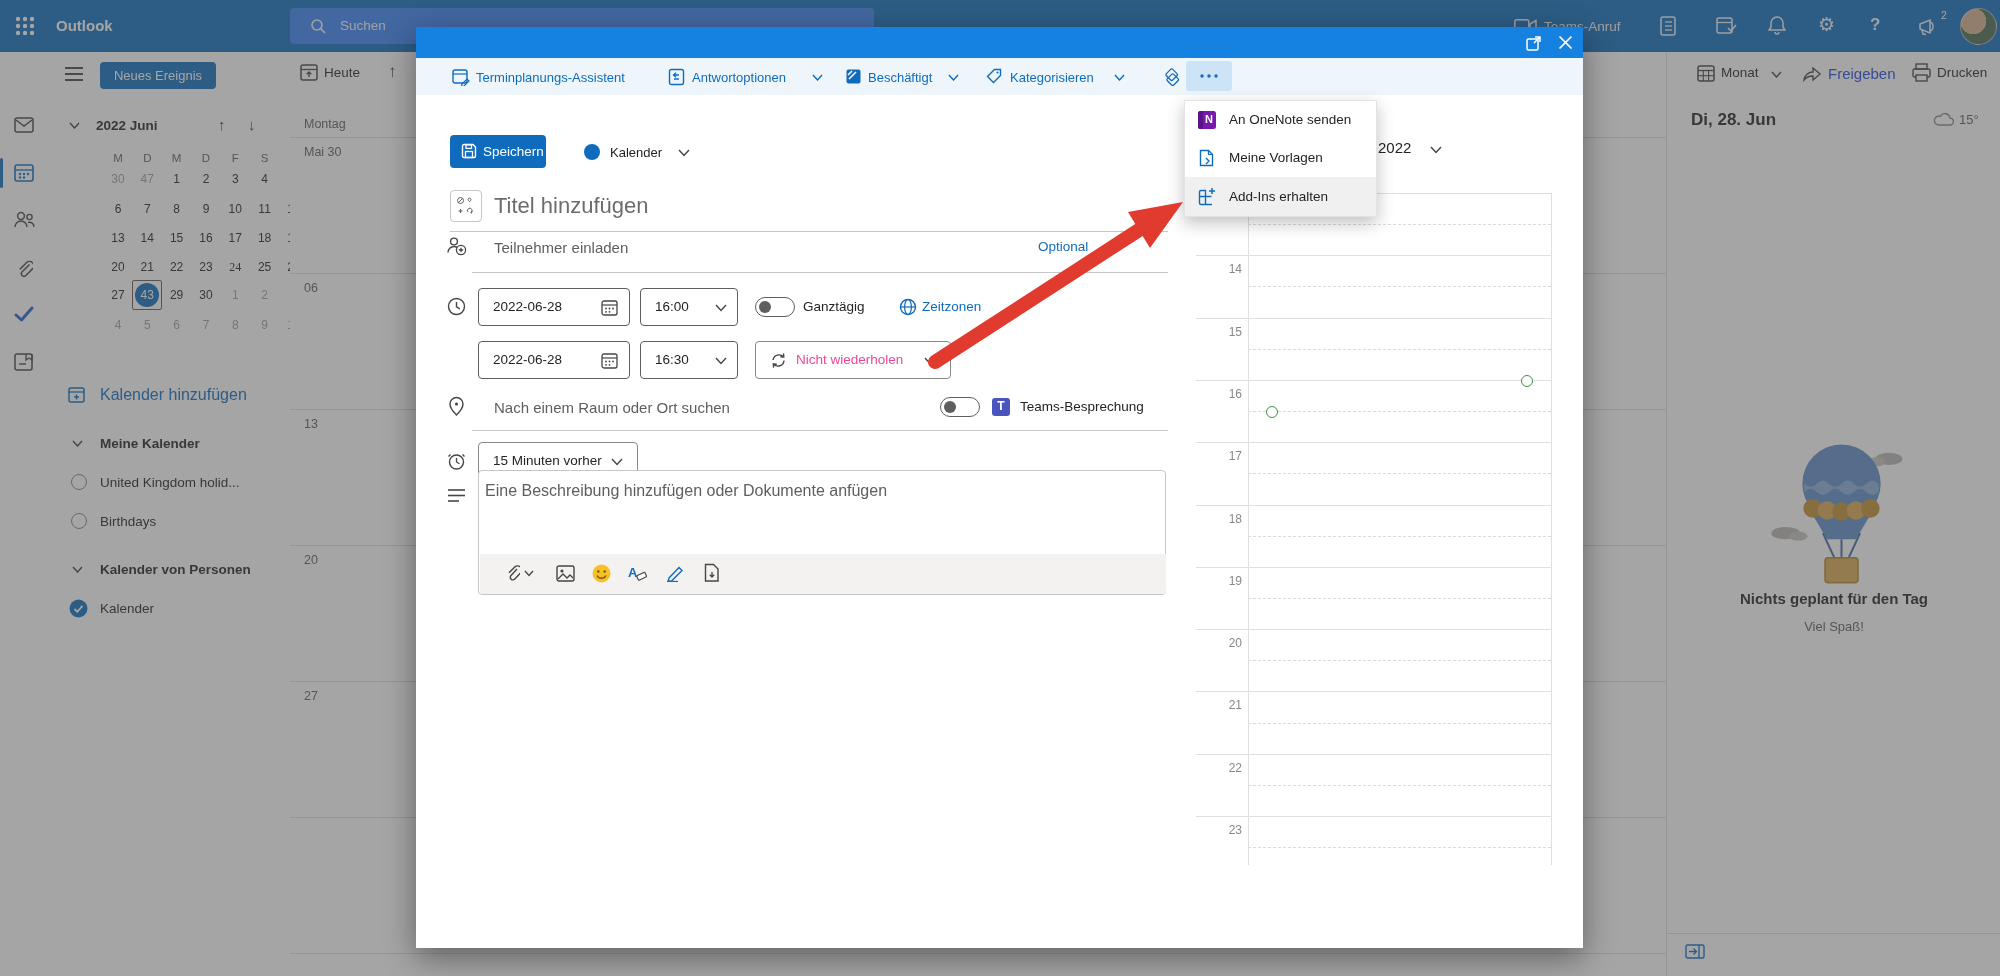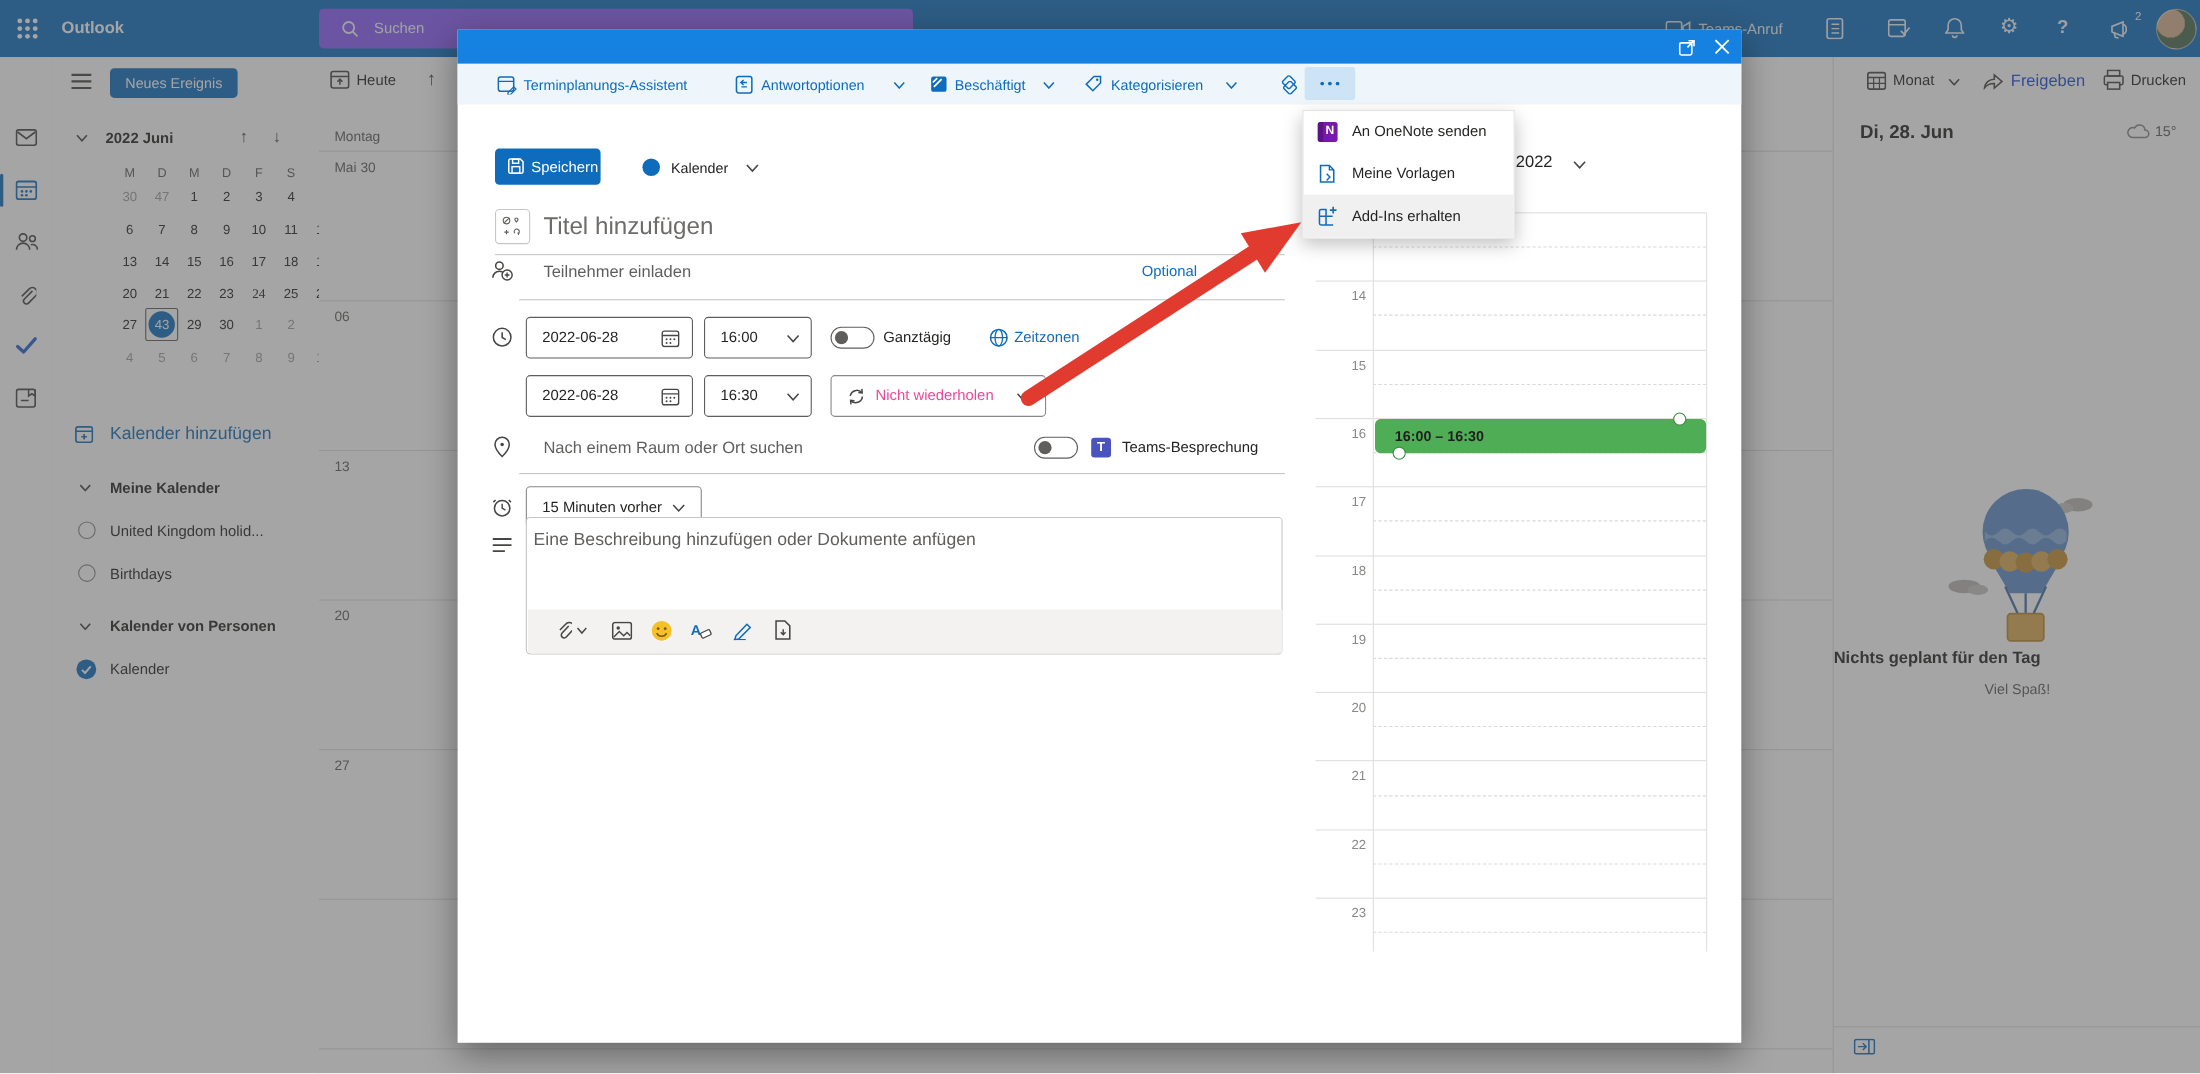--- a/index.html
+++ b/index.html
@@ -3,21 +3,21 @@
 <meta charset="utf-8">
 <style>
   html,body{margin:0;padding:0;background:#fff;}
   body{font-family:"Liberation Sans","DejaVu Sans",sans-serif;-webkit-font-smoothing:antialiased;}
   #app{position:relative;width:2000px;height:976px;overflow:hidden;background:#fff;}
   .abs{position:absolute;}
   .txt{white-space:nowrap;}
   
   #topbar{left:0;top:0;width:2000px;height:52px;background:#0f6cbd;}
   .hdr-ic{color:#eef4fb;}
-  #searchbox{left:290px;top:8px;width:540px;height:36px;background:#8b5cf6;border-radius:4px;}
+  #searchbox{left:290px;top:8px;width:540px;height:36px;background:#3b82f6;border-radius:4px;padding-left:44px;}
   
   #rail{left:0;top:52px;width:48px;height:924px;background:#fff;border-right:1px solid #e1dfdd;}
   #railsel{left:0;top:106px;width:3px;height:30px;background:#0f6cbd;border-radius:2px;}
   
   #sidebar{left:48px;top:52px;width:242px;height:924px;background:#fff;border-right:1px solid #e1dfdd;}
   .mc-dow{font-size:11.5px;color:#605e5c;width:24px;text-align:center;}
   .mc-day{font-size:12px;color:#252423;width:24px;height:24px;line-height:24px;text-align:center;border-radius:50%;}
   .mc-day.muted{color:#a19f9d;}
   .mc-day.sel{background:#0f6cbd;color:#fff;}
   .side-label{font-size:13.5px;color:#252423;}
@@ -313,21 +313,21 @@
           <circle cx="94" cy="78" r="9" fill="#dcab52"></circle>
           <circle cx="108" cy="76" r="9" fill="#c49033"></circle>
       </g>
       <g stroke="#3f6ea5" stroke-width="2">
           <line x1="62" y1="100" x2="74" y2="126"></line>
           <line x1="80" y1="106" x2="80" y2="126"></line>
           <line x1="98" y1="100" x2="86" y2="126"></line>
         </g>
       <rect x="64" y="124" width="32" height="24" rx="3" fill="#dcab52" stroke="#b8882e" stroke-width="1.5"></rect>
     </svg>
-    <div class="abs" style="left:0;top:538px;width:334px;text-align:left;font-size:15px;font-weight:bold;color:#252423">Nichts geplant für den Tag</div>
+    <div class="abs" style="left:0;top:538px;width:334px;text-align:center;font-size:15px;font-weight:bold;color:#252423">Nichts geplant für den Tag</div>
     <div class="abs" style="left:0;top:567px;width:334px;text-align:center;font-size:13px;color:#605e5c">Viel Spaß!</div>
     <div class="abs" style="left:0;top:881px;width:334px;height:1px;background:#e1dfdd"></div>
     <svg class="abs" style="left:18px;top:892px" width="20" height="15">
         <rect x="1" y="1" width="18" height="13" rx="1.5" fill="none" stroke="#0f6cbd" stroke-width="1.4"></rect>
         <line x1="14" y1="1" x2="14" y2="14" stroke="#0f6cbd" stroke-width="1.4"></line>
         <path d="M4 7.5 h7 M8.5 4.5 l3 3 -3 3" fill="none" stroke="#0f6cbd" stroke-width="1.3"></path>
       </svg>
   </div>
 
   <div class="abs" id="dim"></div>
@@ -604,23 +604,20 @@
         <div class="abs hourlabel txt" style="left: 786px; top: 671.4px;">21</div>
         <div class="abs gridline-s" style="left: 780px; top: 726.7px; width: 355px;"></div>
         <div class="abs gridline-d" style="left: 832px; top: 757.8px; width: 303px;"></div>
         <div class="abs hourlabel txt" style="left: 786px; top: 733.7px;">22</div>
         <div class="abs gridline-s" style="left: 780px; top: 789px; width: 355px;"></div>
         <div class="abs gridline-d" style="left: 832px; top: 820.1px; width: 303px;"></div>
         <div class="abs hourlabel txt" style="left: 786px; top: 796px;">23</div>
         <div class="abs gridline-v" style="left: 832px; top: 166px; height: 672px;"></div>
         <div class="abs gridline-v" style="left: 1135px; top: 166px; height: 672px;"></div>
       </div>
-    <div class="abs" style="left:834px;top:354px;width:301px;height:31px;background:#4fae55;border-radius:5px">
-      <div class="abs txt" style="left:18px;top:8px;font-size:13px;font-weight:bold;color:#1f1f1f">16:00 – 16:30</div>
-    </div>
     <div class="abs" style="left:1105px;top:348px;width:12px;height:12px;border-radius:50%;background:#fff;border:1.5px solid #3f8f46;box-sizing:border-box"></div>
     <div class="abs" style="left:850px;top:379px;width:12px;height:12px;border-radius:50%;background:#fff;border:1.5px solid #3f8f46;box-sizing:border-box"></div>
   </div>
 
   <div class="abs" id="ctxmenu">
     <div class="abs menu-item" style="top:0">
       <div class="abs" style="left:13px;top:10px;width:18px;height:18px;background:#7719aa;border-radius:2.5px">
           <div class="abs" style="left:0;top:0;width:5px;height:18px;background:#5c1288;border-radius:2.5px 0 0 2.5px"></div>
           <div class="abs" style="left:4px;top:2px;width:14px;text-align:center;color:#fff;font-size:11px;font-weight:bold">N</div>
         </div>

